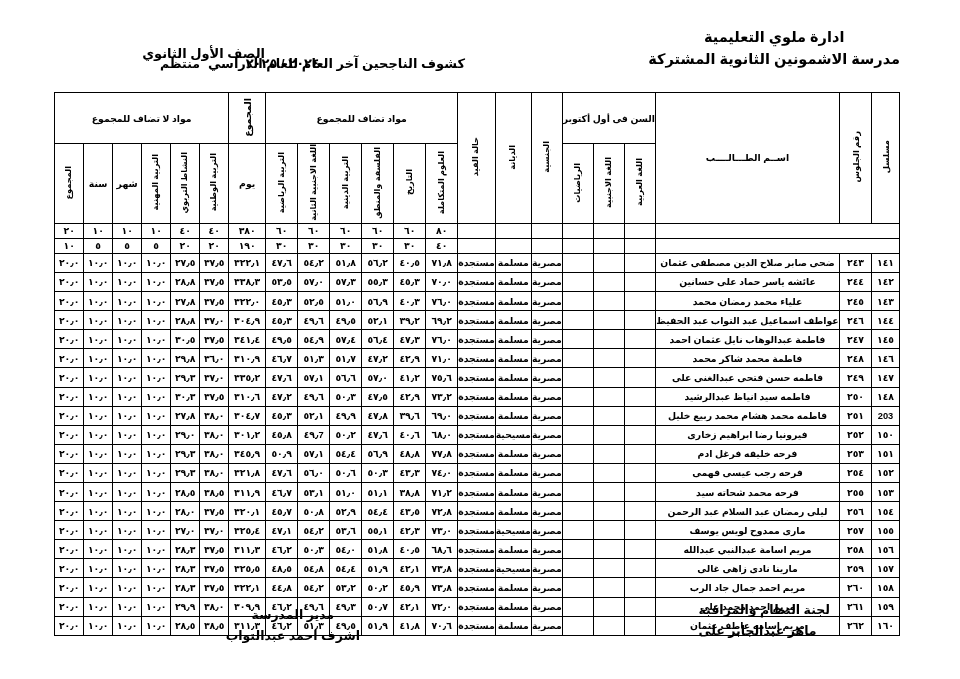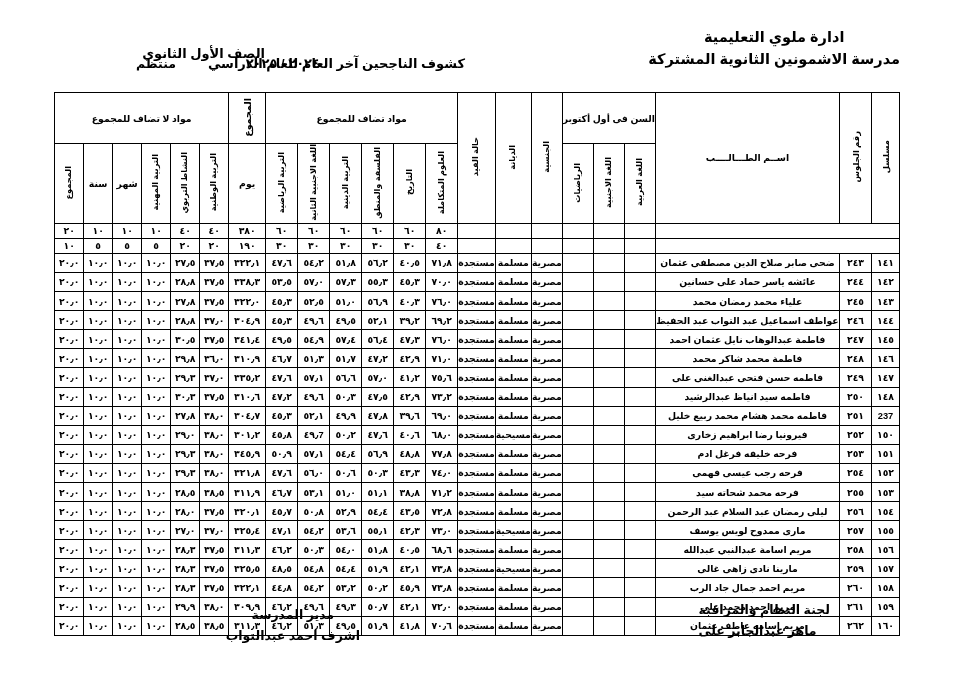--- a/index.html
+++ b/index.html
@@ -15,21 +15,21 @@
   .sheet{position:relative;width:960px;height:679px;}
 
   
   .hdr{position:absolute;top:0;left:0;right:0;height:92px;}
   .hdr-right{position:absolute;right:60px;top:26px;text-align:center;}
   .hdr-right div{font-weight:bold;font-size:14.5px;line-height:1.55;white-space:nowrap;}
   .hdr-left{position:absolute;left:0;right:0;top:30px;}
   .grade-label{position:absolute;right:695px;top:16px;font-weight:bold;font-size:13px;white-space:nowrap;}
   .report-title{position:absolute;right:495px;top:26px;font-weight:bold;font-size:13px;white-space:nowrap;}
   .year-label{position:absolute;right:640px;top:26px;font-weight:bold;font-size:13px;white-space:nowrap;}
-  .status-label{position:absolute;right:784px;top:26px;font-weight:bold;font-size:12.5px;white-space:nowrap;}
+  .status-label{position:absolute;right:760px;top:26px;font-weight:bold;font-size:12.5px;white-space:nowrap;}
 
   
   table.main{
     position:absolute;top:92px;right:60px;
     border-collapse:collapse;
     table-layout:fixed;
     direction:rtl;
   }
   table.main td,table.main th{
     border:1px solid #000;
@@ -384,21 +384,21 @@
           <td>٤٧٫٢</td>
           <td>٣١٠٫٦</td>
           <td>٣٧٫٥</td>
           <td>٣٠٫٣</td>
           <td>١٠٫٠</td>
           <td>١٠٫٠</td>
           <td>١٠٫٠</td>
           <td>٢٠٫٠</td>
         </tr>
         <tr class="data">
-          <td class="serial">237</td>
+          <td class="serial">203</td>
           <td class="seat">٢٥١</td>
           <td class="name">فاطمه محمد هشام محمد ربيع خليل</td>
           <td class="blank"></td>
           <td class="blank"></td>
           <td class="blank"></td>
           <td class="small">مصرية</td>
           <td class="small">مسلمة</td>
           <td class="small">مستجدة</td>
           <td>٦٩٫٠</td>
           <td>٣٩٫٦</td>

